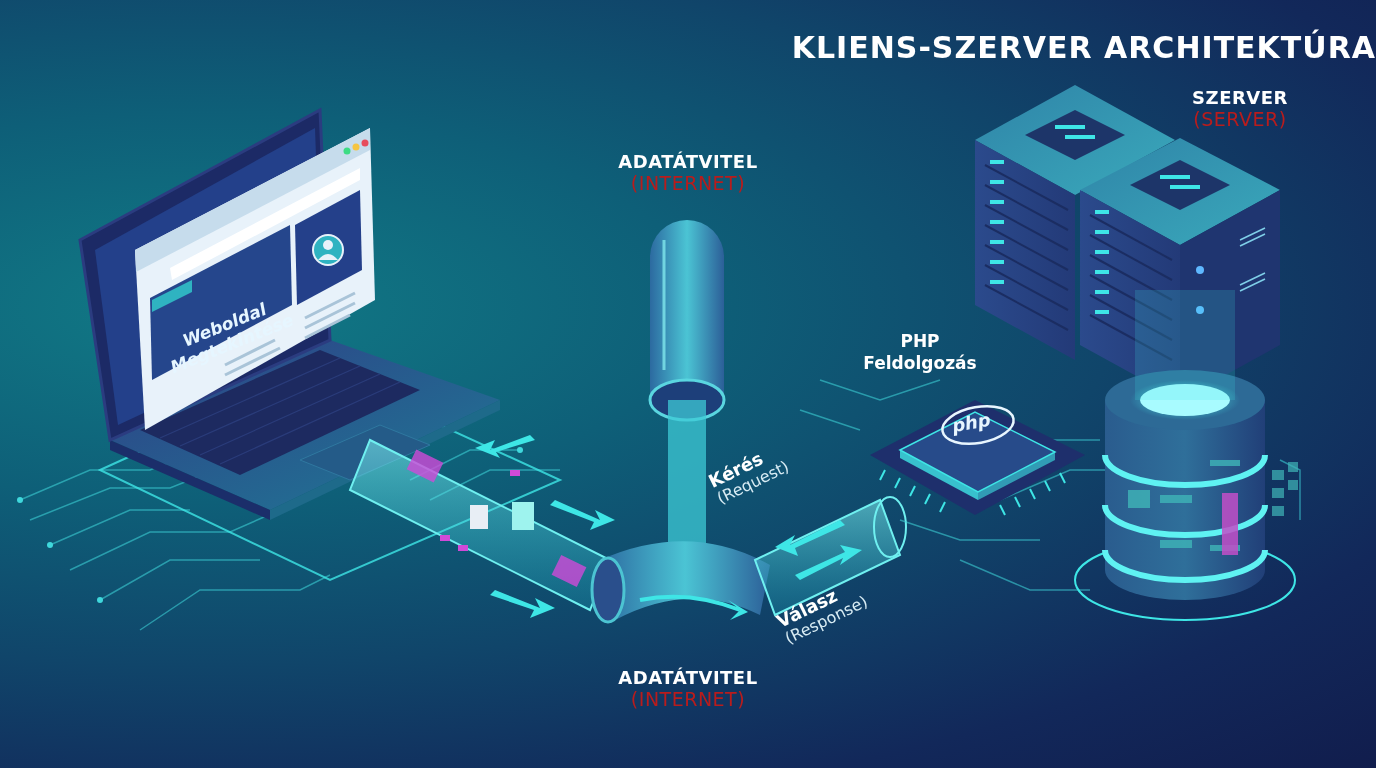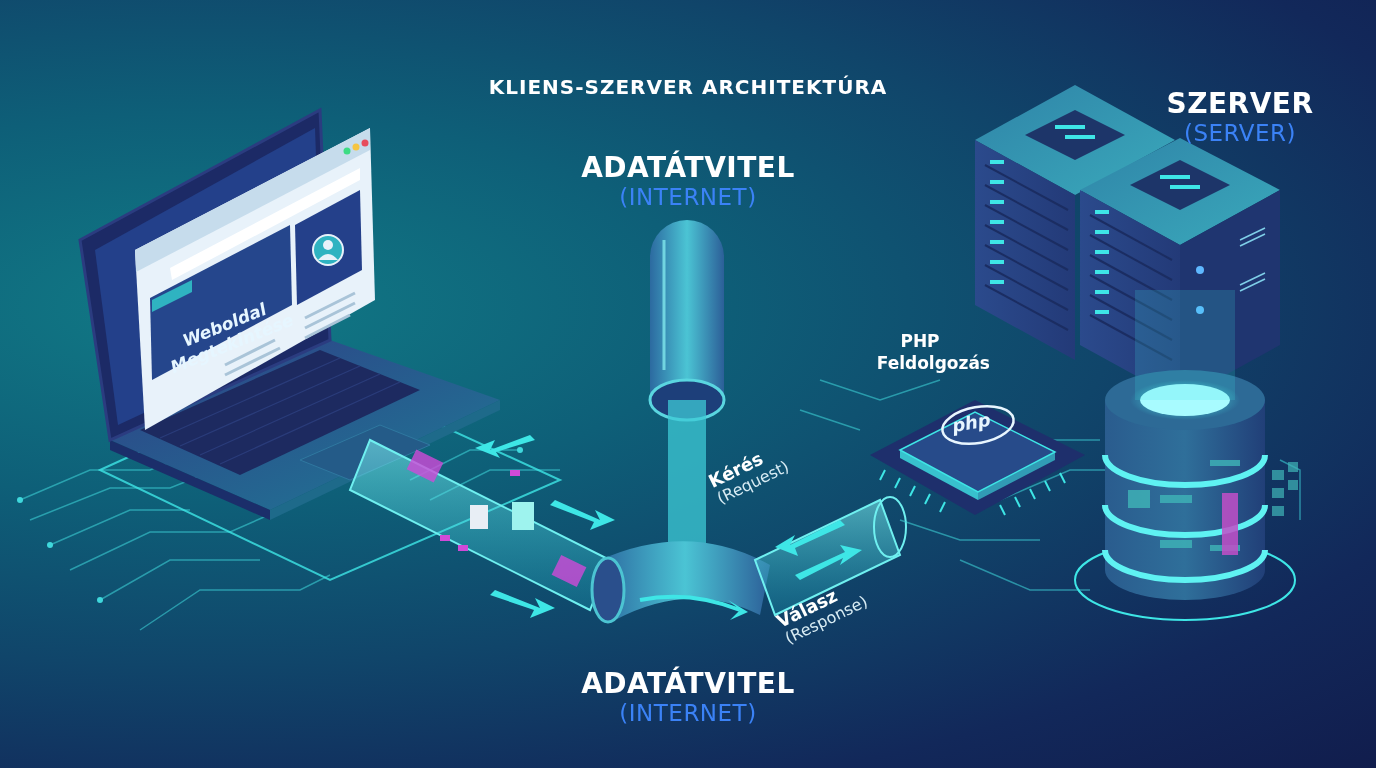--- a/index.html
+++ b/index.html
@@ -5,25 +5,25 @@
   html, body { margin:0; padding:0; }
   body {
     width:1376px; height:768px; overflow:hidden; position:relative;
     font-family:"DejaVu Sans", sans-serif;
     background: radial-gradient(ellipse at 15% 40%, #117a86 0%, #0e5f78 30%, #10456a 55%, #12285a 80%, #111d4d 100%);
     color:#fff;
   }
   .canvas { position:absolute; inset:0; }
   svg.art { position:absolute; left:0; top:0; width:1376px; height:768px; }
   .lbl { position:absolute; text-align:center; line-height:1.15; white-space:nowrap; }
-  .lbl .main { font-weight:bold; font-size:28px; letter-spacing:0.5px; display:block; }
-  .lbl .sub { font-size:23px; color:#3b82f6; display:block; letter-spacing:0.5px; }
+  .lbl .main { font-weight:bold; font-size:18px; letter-spacing:0.5px; display:block; }
+  .lbl .sub { font-size:19px; color:#b91c1c; display:block; letter-spacing:0.5px; }
   .title {
-    position:absolute; left:0; width:1376px; top:30px; text-align:center;
-    font-weight:bold; font-size:20px; letter-spacing:1px;margin-top:45px;
+    position:absolute; left:0; width:1376px; top:30px; text-align:right;
+    font-weight:bold; font-size:30px; letter-spacing:1px;
   }
   .small-lbl { position:absolute; text-align:center; font-weight:bold; font-size:17px; line-height:1.3; }
   .rot { position:absolute; transform-origin:left bottom; white-space:nowrap; line-height:1.1; }
   .rot .main { font-weight:bold; font-size:18px; display:block; }
   .rot .sub { font-size:16px; color:#d8ecf4; display:block; }
   .web-text {
     position:absolute; font-weight:bold; font-style:italic; font-size:17px; color:#e6f6ff;
     line-height:1.2; transform: rotate(-22deg); transform-origin:left top; text-align:center;
   }
 </style>
@@ -311,21 +311,21 @@
   <span class="sub">(Request)</span>
 </div>
 
 <div class="rot" style="left:790px; top:610px; transform:rotate(-26deg);">
   <span class="main">Válasz</span>
   <span class="sub">(Response)</span>
 </div>
 
 <div class="small-lbl" style="left:850px; top:330px; width:140px;">
   <span style="display:block;">PHP</span>
-  <span style="display:block;text-align:right;">Feldolgozás</span>
+  <span style="display:block;">Feldolgozás</span>
 </div>
 
 <div style="position:absolute; left:952px; top:412px; font-weight:bold; font-style:italic; font-size:18px; color:#e8f6ff; transform:rotate(-10deg);">php</div>
 
 <div class="lbl" style="left:1160px; top:88px; width:160px;">
   <span class="main">SZERVER</span>
   <span class="sub">(SERVER)</span>
 </div>
 
 

